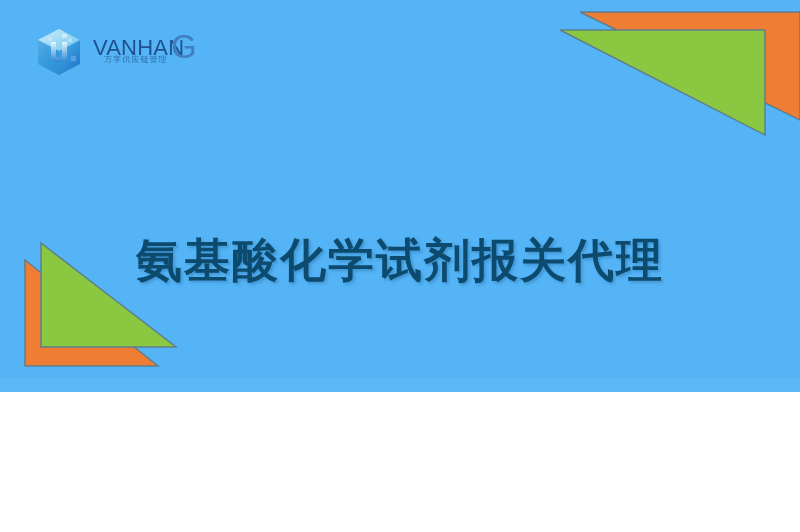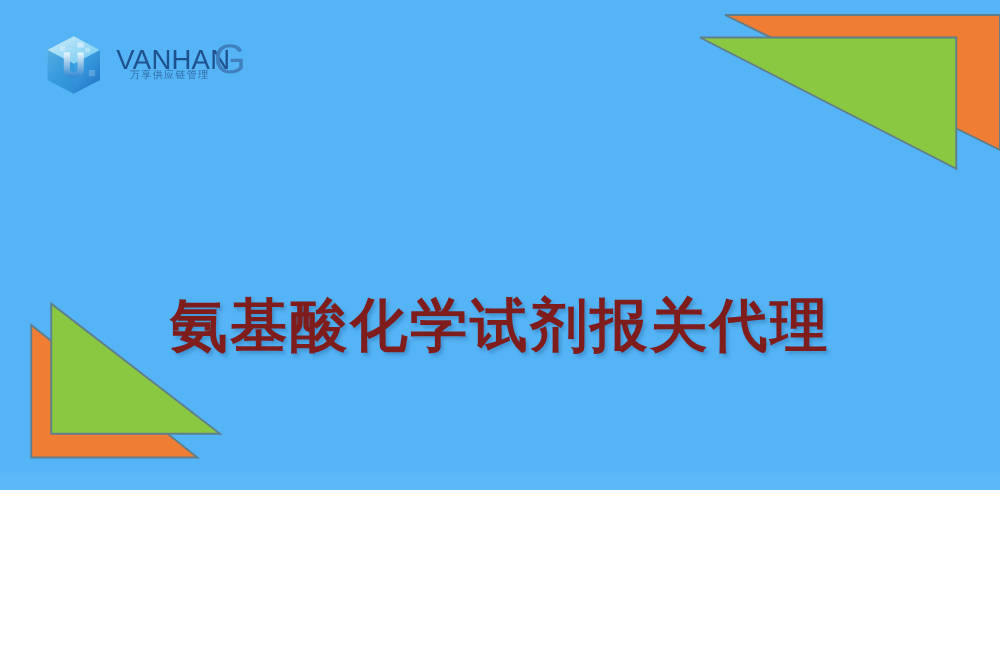--- a/index.html
+++ b/index.html
@@ -116,21 +116,21 @@
   .title {
     position: absolute;
     left: 0;
     right: 0;
     top: 234px;
     text-align: center;
     font-family: "DejaVu Sans", sans-serif;
     font-size: 46px;
     font-weight: bold;
     letter-spacing: 2px;
-    color: #7f1d1d;
+    color: #0c4a6e;
     line-height: 1.15;
     text-shadow: 2px 2px 3px rgba(40, 110, 170, 0.45);
     white-space: nowrap;
   }
 </style>
 </head>
 <body>
 
 <div id="slide">
 

